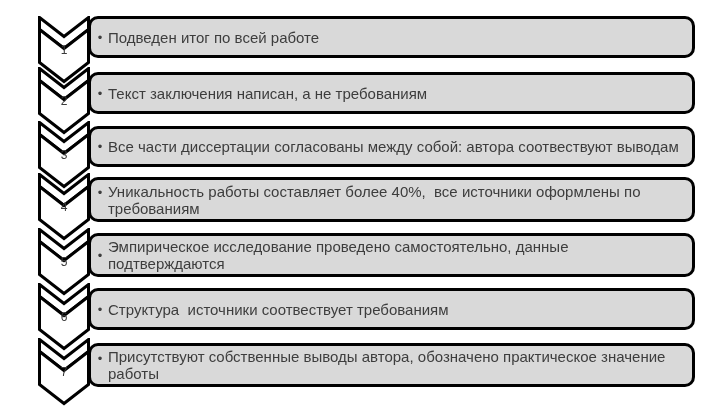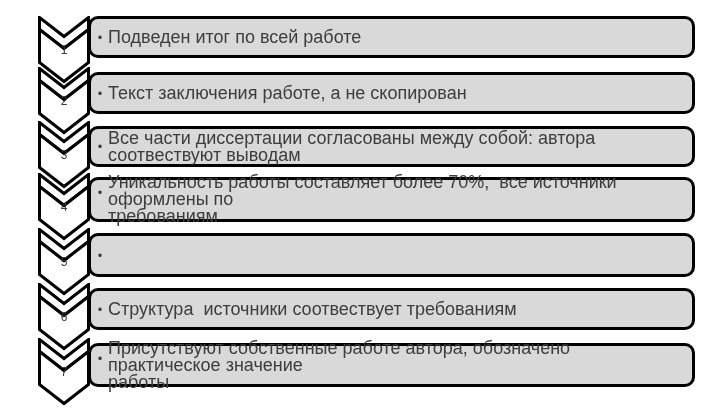--- a/index.html
+++ b/index.html
@@ -28,21 +28,21 @@
     text-align:center;
     color:#3d3d3d;
     font-size:13px;
     line-height:17px;
     align-self:flex-start;
     padding-top:2px;
   }
   .row .single .bullet{align-self:center;padding-top:0;}
   .box-text{
     color:#3d3d3d;
-    font-size:18px;
+    font-size:15px;
     line-height:17px;
     white-space:pre-wrap;
     padding-left:2px;
   }
   .arrow{position:absolute;left:38px;width:52px;height:68px;}
   .num{
     position:absolute;
     left:38px;width:52px;
     text-align:center;
     color:#3a3a3a;
@@ -66,21 +66,21 @@
     <svg class="arrow" style="top:0px;" viewBox="0 0 52 68">
       <path d="M1.5,1.5 L26,20.5 L50.5,1.5 L50.5,13.5 L26,32.5 L1.5,13.5 Z" fill="#ffffff" stroke="#000000" stroke-width="3"></path>
       <path d="M1.5,13.5 L26,32.5 L50.5,13.5 L50.5,46.5 L26,65.5 L1.5,46.5 Z" fill="#ffffff" stroke="#000000" stroke-width="3"></path>
     </svg>
     <span class="num" style="top:27px;">1</span>
   </div>
 
   <div class="row z16" style="top:72px;height:42px;">
     <div class="box single">
       <span class="bullet">•</span>
-      <span class="box-text">Текст заключения работе, а не скопирован</span>
+      <span class="box-text">Текст заключения написан, а не требованиям</span>
     </div>
     <svg class="arrow" style="top:-5px;" viewBox="0 0 52 68">
       <path d="M1.5,1.5 L26,20.5 L50.5,1.5 L50.5,13.5 L26,32.5 L1.5,13.5 Z" fill="#ffffff" stroke="#000000" stroke-width="3"></path>
       <path d="M1.5,13.5 L26,32.5 L50.5,13.5 L50.5,46.5 L26,65.5 L1.5,46.5 Z" fill="#ffffff" stroke="#000000" stroke-width="3"></path>
     </svg>
     <span class="num" style="top:22px;">2</span>
   </div>
 
   <div class="row z15" style="top:126px;height:41px;">
     <div class="box single">
@@ -90,33 +90,34 @@
     <svg class="arrow" style="top:-5px;" viewBox="0 0 52 68">
       <path d="M1.5,1.5 L26,20.5 L50.5,1.5 L50.5,13.5 L26,32.5 L1.5,13.5 Z" fill="#ffffff" stroke="#000000" stroke-width="3"></path>
       <path d="M1.5,13.5 L26,32.5 L50.5,13.5 L50.5,46.5 L26,65.5 L1.5,46.5 Z" fill="#ffffff" stroke="#000000" stroke-width="3"></path>
     </svg>
     <span class="num" style="top:22px;">3</span>
   </div>
 
   <div class="row z14" style="top:177px;height:45px;">
     <div class="box">
       <span class="bullet">•</span>
-      <span class="box-text">Уникальность работы составляет более 70%,  все источники оформлены по
+      <span class="box-text">Уникальность работы составляет более 40%,  все источники оформлены по
 требованиям</span>
     </div>
     <svg class="arrow" style="top:-4px;" viewBox="0 0 52 68">
       <path d="M1.5,1.5 L26,20.5 L50.5,1.5 L50.5,13.5 L26,32.5 L1.5,13.5 Z" fill="#ffffff" stroke="#000000" stroke-width="3"></path>
       <path d="M1.5,13.5 L26,32.5 L50.5,13.5 L50.5,46.5 L26,65.5 L1.5,46.5 Z" fill="#ffffff" stroke="#000000" stroke-width="3"></path>
     </svg>
     <span class="num" style="top:23px;">4</span>
   </div>
 
   <div class="row z13" style="top:233px;height:44px;">
     <div class="box single">
       <span class="bullet">•</span>
+      <span class="box-text">Эмпирическое исследование проведено самостоятельно, данные подтверждаются</span>
     </div>
     <svg class="arrow" style="top:-5px;" viewBox="0 0 52 68">
       <path d="M1.5,1.5 L26,20.5 L50.5,1.5 L50.5,13.5 L26,32.5 L1.5,13.5 Z" fill="#ffffff" stroke="#000000" stroke-width="3"></path>
       <path d="M1.5,13.5 L26,32.5 L50.5,13.5 L50.5,46.5 L26,65.5 L1.5,46.5 Z" fill="#ffffff" stroke="#000000" stroke-width="3"></path>
     </svg>
     <span class="num" style="top:22px;">5</span>
   </div>
 
   <div class="row z12" style="top:288px;height:42px;">
     <div class="box single">
@@ -126,21 +127,21 @@
     <svg class="arrow" style="top:-5px;" viewBox="0 0 52 68">
       <path d="M1.5,1.5 L26,20.5 L50.5,1.5 L50.5,13.5 L26,32.5 L1.5,13.5 Z" fill="#ffffff" stroke="#000000" stroke-width="3"></path>
       <path d="M1.5,13.5 L26,32.5 L50.5,13.5 L50.5,46.5 L26,65.5 L1.5,46.5 Z" fill="#ffffff" stroke="#000000" stroke-width="3"></path>
     </svg>
     <span class="num" style="top:22px;">6</span>
   </div>
 
   <div class="row z11" style="top:343px;height:44px;">
     <div class="box">
       <span class="bullet">•</span>
-      <span class="box-text">Присутствуют собственные работе автора, обозначено практическое значение
+      <span class="box-text">Присутствуют собственные выводы автора, обозначено практическое значение
 работы</span>
     </div>
     <svg class="arrow" style="top:-5px;" viewBox="0 0 52 68">
       <path d="M1.5,1.5 L26,20.5 L50.5,1.5 L50.5,13.5 L26,32.5 L1.5,13.5 Z" fill="#ffffff" stroke="#000000" stroke-width="3"></path>
       <path d="M1.5,13.5 L26,32.5 L50.5,13.5 L50.5,46.5 L26,65.5 L1.5,46.5 Z" fill="#ffffff" stroke="#000000" stroke-width="3"></path>
     </svg>
     <span class="num" style="top:22px;">7</span>
   </div>
 
 </div>

